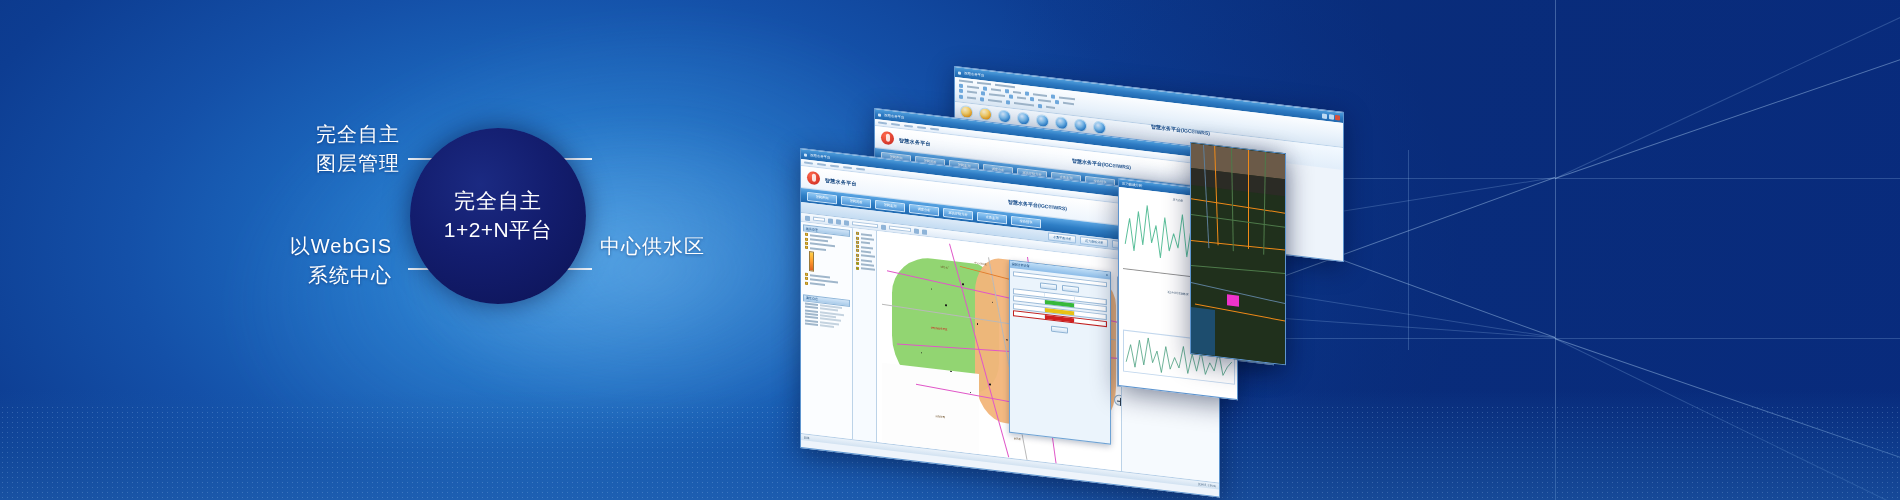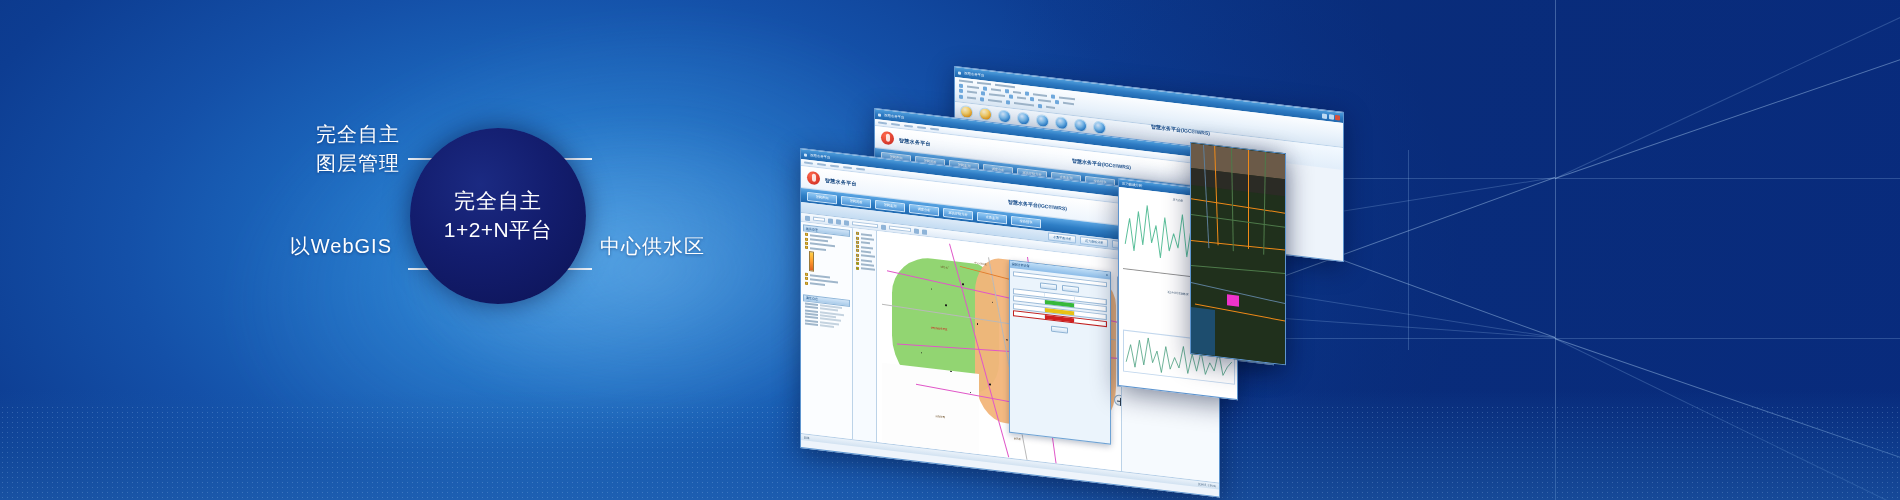--- a/index.html
+++ b/index.html
@@ -298,20 +298,21 @@
       <div class="hub-l1">完全自主</div>
       <div class="hub-l3">1+2+N平台</div>
     </div>
 
     <div class="lbl r lbl-tl">
       <div>完全自主</div>
       <div>图层管理</div>
     </div>
     <div class="lbl r lbl-bl">
       <div>以WebGIS</div>
+      <div>系统中心</div>
     </div>
     <div class="lbl l lbl-br">
       <div>中心供水区</div>
     </div>
 
   </div>
 
   <div id="screens">
 
     <div class="win" style="left:164px; top:66px; width:390px; height:150px;

